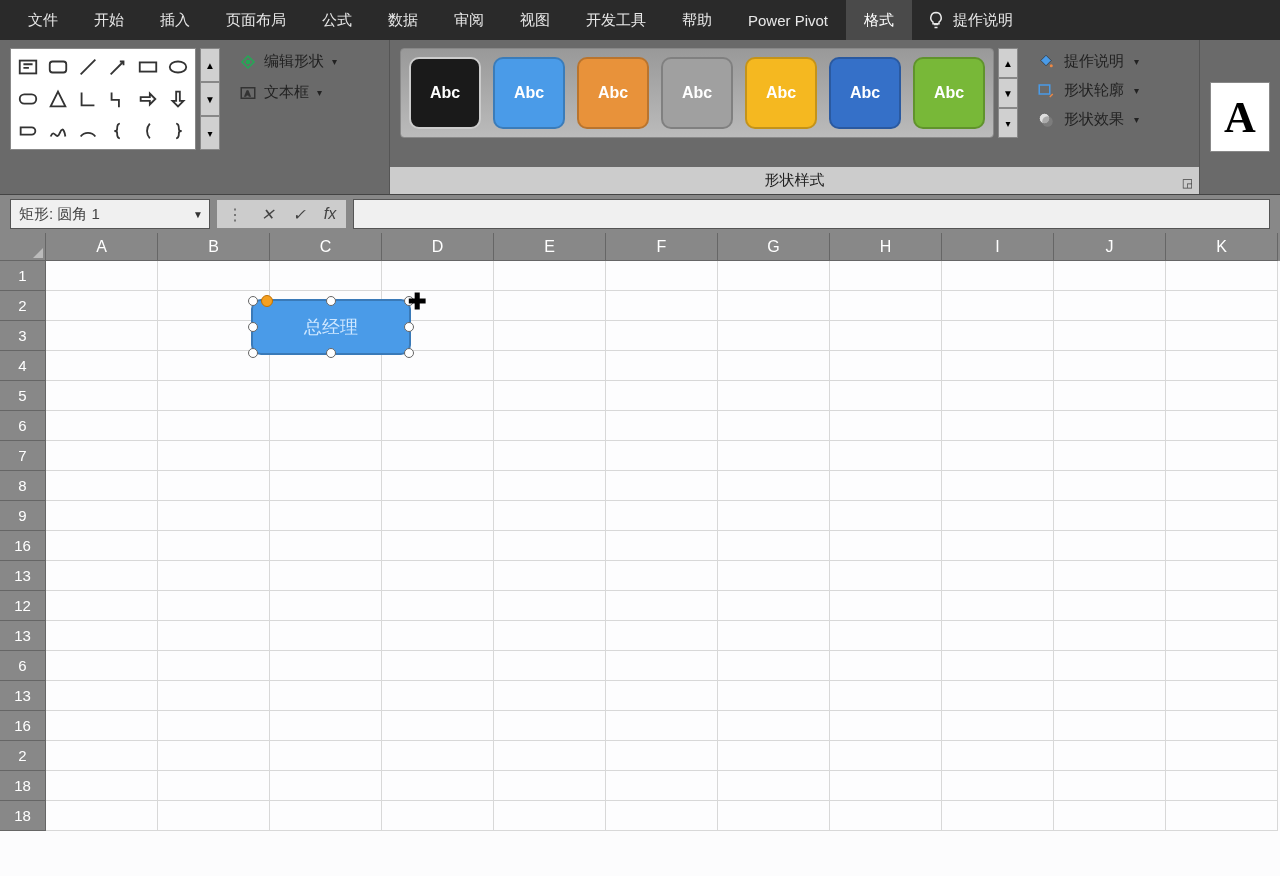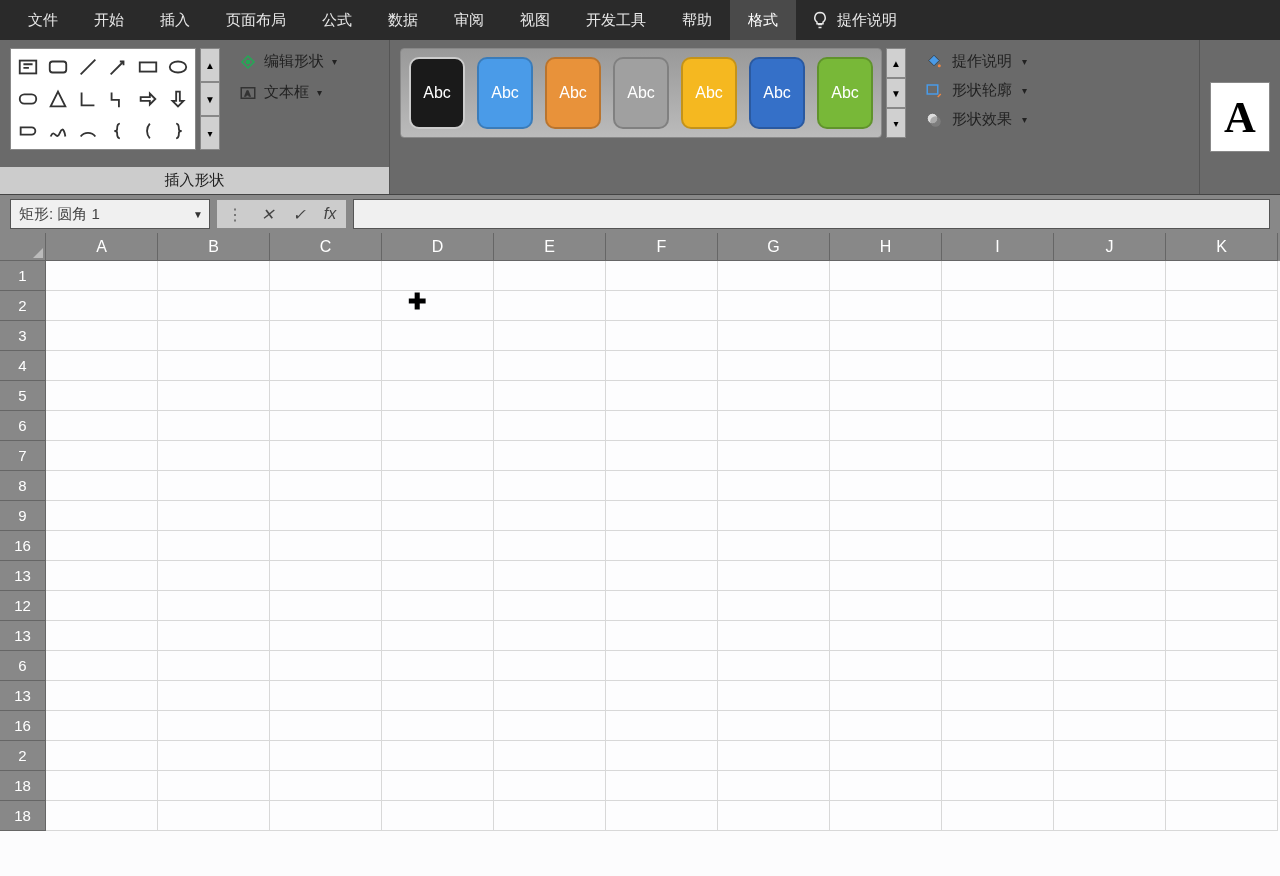--- a/index.html
+++ b/index.html
@@ -26,21 +26,21 @@
 .shapes-more { width: 20px; display: flex; flex-direction: column; }
 .shapes-more .scroll-btn { flex: 1; background: #d0d0d0; border: 1px solid #888; display: flex; align-items: center; justify-content: center; font-size: 10px; }
 
 .shape-tools { display: flex; flex-direction: column; gap: 12px; padding-left: 10px; padding-top: 4px; }
 .shape-tool-btn { display: flex; align-items: center; gap: 6px; color: #222; font-size: 15px; }
 .shape-tool-btn .drop { font-size: 10px; margin-left: 2px; }
 
 
 .style-gallery-wrap { display: flex; gap: 4px; }
 .style-gallery { display: flex; gap: 12px; padding: 8px; background: linear-gradient(#999, #bbb); border: 1px solid #888; border-radius: 4px; }
-.style-thumb { width: 56px; height: 72px; border-radius: 10px; display: flex; align-items: center; justify-content: center; color: #fff; font-size: 16px; font-weight: 400; border: 2px solid rgba(0,0,0,0.2); }
+.style-thumb { width: 72px; height: 72px; border-radius: 10px; display: flex; align-items: center; justify-content: center; color: #fff; font-size: 16px; font-weight: 700; border: 2px solid rgba(0,0,0,0.2); }
 .style-thumb.black { background: #1a1a1a; border: 2px solid #ccc; }
 .style-thumb.blue { background: #4a9be8; }
 .style-thumb.orange { background: #e8923a; }
 .style-thumb.gray { background: #a0a0a0; }
 .style-thumb.yellow { background: #f5b820; }
 .style-thumb.blue2 { background: #3570c8; }
 .style-thumb.green { background: #78b838; }
 .style-scroll { width: 20px; display: flex; flex-direction: column; }
 .style-scroll .scroll-btn { flex: 1; background: #d0d0d0; border: 1px solid #888; display: flex; align-items: center; justify-content: center; font-size: 10px; }
 
@@ -94,20 +94,21 @@
   <div class="tab">文件</div>
   <div class="tab">开始</div>
   <div class="tab">插入</div>
   <div class="tab">页面布局</div>
   <div class="tab">公式</div>
   <div class="tab">数据</div>
   <div class="tab">审阅</div>
   <div class="tab">视图</div>
   <div class="tab">开发工具</div>
   <div class="tab">帮助</div>
+  <div class="tab">Power Pivot</div>
   <div class="tab active">格式</div>
   <span class="lightbulb">
     <svg width="18" height="18" viewBox="0 0 24 24" fill="none" stroke="#e8e8e8" stroke-width="2">
         <path d="M9 18h6M10 22h4M12 2a7 7 0 00-4 12.7V17h8v-2.3A7 7 0 0012 2z"></path>
       </svg>
   </span>
   <span class="tell-me">提作说明</span>
 </div>
 
 <div class="ribbon">
@@ -231,21 +232,20 @@
               <svg width="18" height="18" viewBox="0 0 24 24" fill="none" stroke="#333" stroke-width="2">
                 <rect x="3" y="5" width="18" height="14"></rect>
                 <text x="8" y="16" font-size="10" fill="#333">A</text>
               </svg>
             </span>
           <span>文本框</span>
           <span class="drop">▾</span>
         </div>
       </div>
     </div>
-    <div class="ribbon-group-label">插入形状</div>
   </div>
 
   <div class="ribbon-group" style="flex:1;">
     <div style="display:flex; gap: 10px; align-items:flex-start;">
       <div class="style-gallery-wrap">
         <div class="style-gallery">
           <div class="style-thumb black">Abc</div>
           <div class="style-thumb blue">Abc</div>
           <div class="style-thumb orange">Abc</div>
           <div class="style-thumb gray">Abc</div>
@@ -284,20 +284,24 @@
           <span class="icon-small">
               <svg width="20" height="18" viewBox="0 0 24 24">
                 <circle cx="10" cy="10" r="7" fill="#ddd" stroke="#555"></circle>
                 <circle cx="14" cy="14" r="7" fill="#888" opacity="0.6"></circle>
               </svg>
             </span>
           <span>形状效果</span>
           <span class="drop">▾</span>
         </div>
       </div>
+    </div>
+    <div class="ribbon-group-label">
+      <span>形状样式</span>
+      <span class="launcher">◲</span>
     </div>
   </div>
 
   <div class="wordart-group">
     <div class="wordart-a">A</div>
   </div>
 </div>
 
 <div class="formula-row">
   <div class="name-box">
@@ -347,20 +351,32 @@
         <div class="row-header">13</div>
         <div class="row-header">6</div>
         <div class="row-header">13</div>
         <div class="row-header">16</div>
         <div class="row-header">2</div>
         <div class="row-header">18</div>
         <div class="row-header">18</div>
       </div>
     <div class="cells" id="cells">
 
+      <div class="selected-shape">
+        <span>总经理</span>
+        <div class="adj-handle"></div>
+        <div class="sel-handle tl"></div>
+        <div class="sel-handle tm"></div>
+        <div class="sel-handle tr"></div>
+        <div class="sel-handle ml"></div>
+        <div class="sel-handle mr"></div>
+        <div class="sel-handle bl"></div>
+        <div class="sel-handle bm"></div>
+        <div class="sel-handle br"></div>
+      </div>
       <div class="cursor-plus">✚</div>
     <div class="cell-row">
           <div class="cell" style="width: 112px;"></div>
           <div class="cell" style="width: 112px;"></div>
           <div class="cell" style="width: 112px;"></div>
           <div class="cell" style="width: 112px;"></div>
           <div class="cell" style="width: 112px;"></div>
           <div class="cell" style="width: 112px;"></div>
           <div class="cell" style="width: 112px;"></div>
           <div class="cell" style="width: 112px;"></div>

